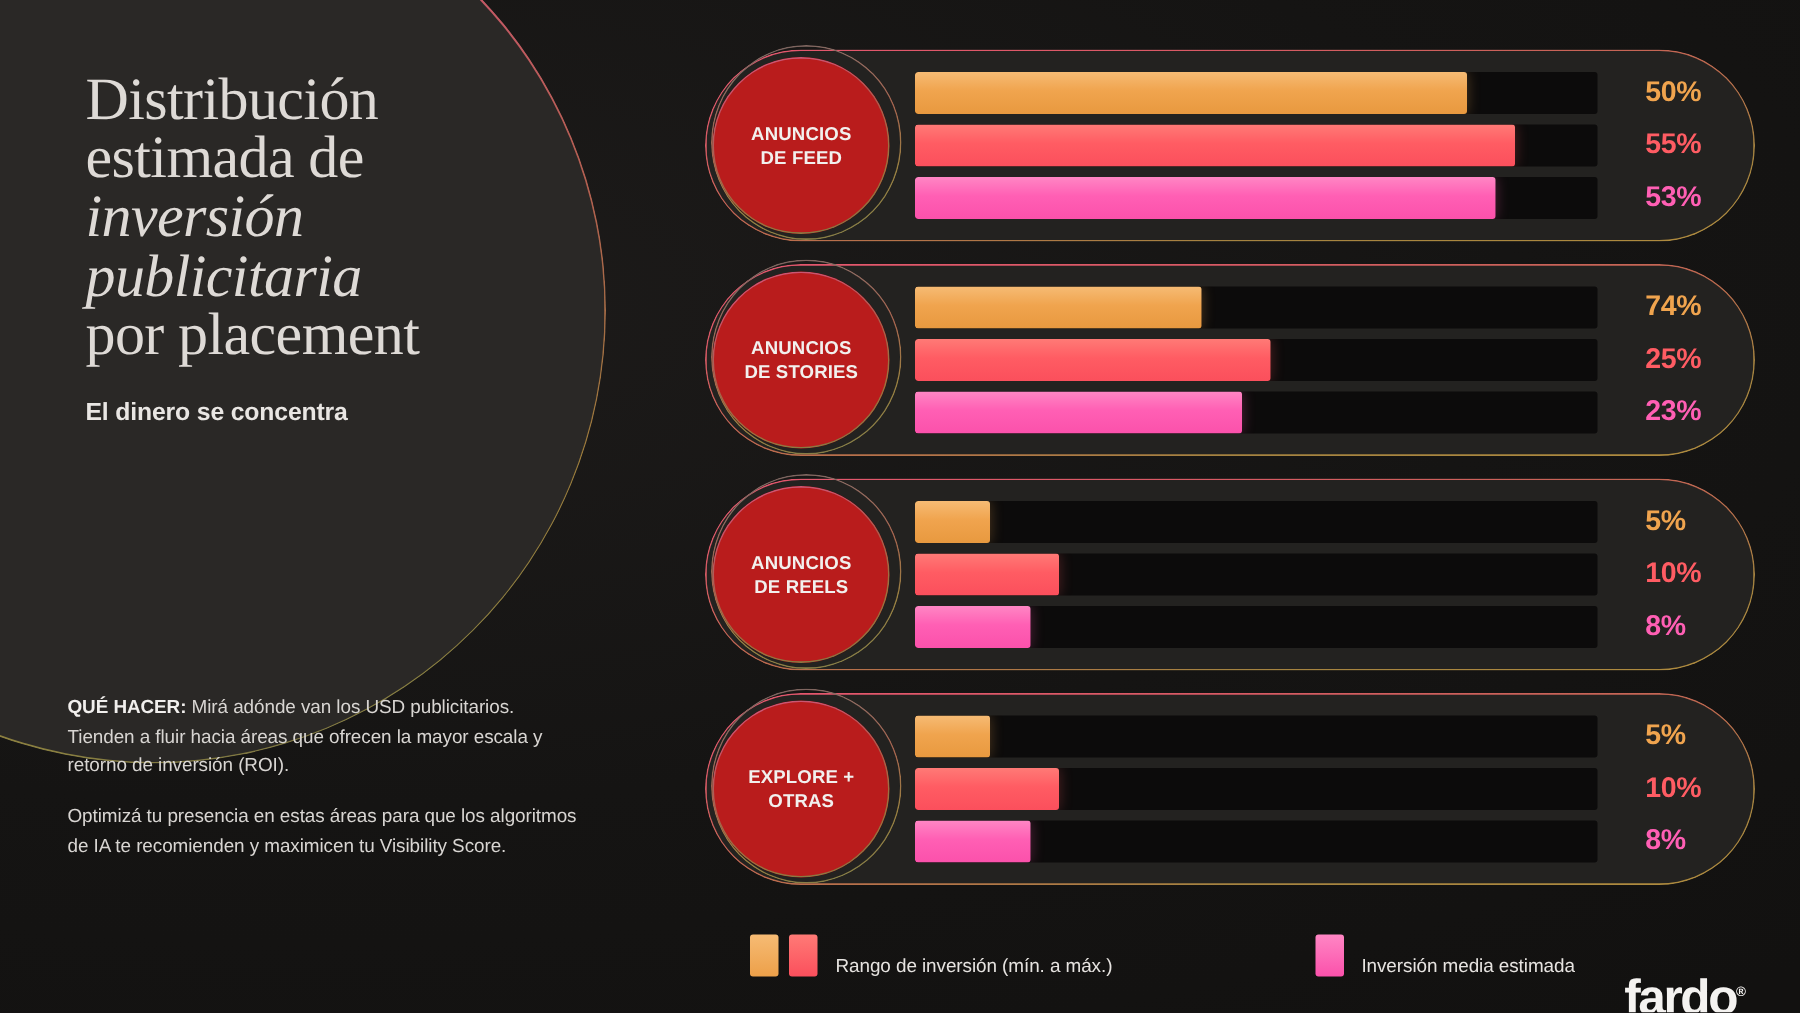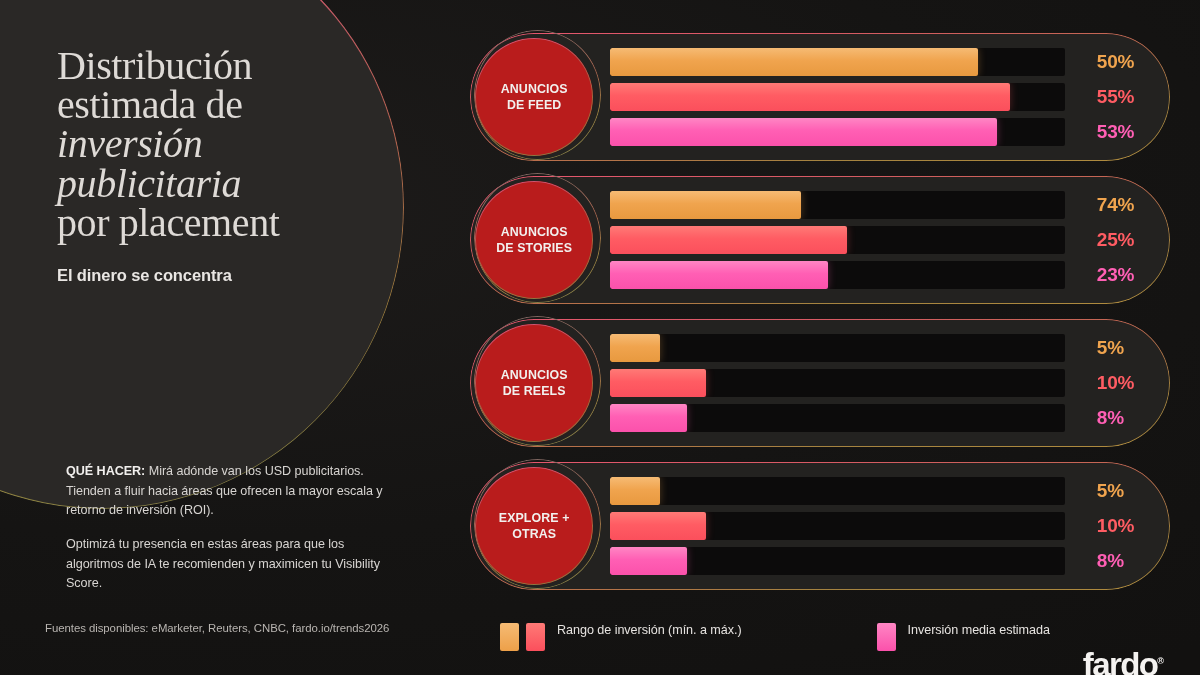--- a/index.html
+++ b/index.html
@@ -80,21 +80,21 @@
     position: absolute;
     left: 45px;
     top: 462px;
     width: 340px;
     z-index: 5;
     color: #d8d5d2;
     font-size: 12.6px;
     line-height: 1.56;
     letter-spacing: -0.05px;
   }
-  .body-block p { margin-bottom: 14px; margin-left: 21px; }
+  .body-block p { margin-bottom: 14px; }
   .body-block p:last-of-type { margin-bottom: 0; }
   .body-block b { font-weight: 700; color: #f1efed; }
 
   .sources {
     position: absolute;
     left: 45px;
     top: 622px;
     width: 380px;
     z-index: 5;
     color: #b9b5b1;
@@ -245,21 +245,21 @@
   .legend {
     position: absolute;
     left: 500px;
     top: 620px;
     right: 38px;
     height: 34px;
     display: flex;
     align-items: center;
     z-index: 5;
   }
-  .legend-item { display: flex; align-items: flex-start; }
+  .legend-item { display: flex; align-items: flex-end; }
   .legend-item.range { margin-right: 135px; }
   .swatch {
     width: 19px;
     height: 28px;
     border-radius: 2px;
     margin-right: 7px;
   }
   .swatch.c-min { background: linear-gradient(180deg, #f6bb74 0%, #eda049 100%); }
   .swatch.c-max { background: linear-gradient(180deg, #ff7a76 0%, #fb4f5c 100%); }
   .swatch.c-avg { background: linear-gradient(180deg, #ff86c4 0%, #fb51ab 100%); }
@@ -306,21 +306,20 @@
     <div class="subhead">
       <span class="ln">El dinero se concentra</span>
     </div>
   </div>
 
   <div class="body-block">
     <p><b>QUÉ HACER:</b><span> Mirá adónde van los USD publicitarios. Tienden a fluir hacia áreas que ofrecen la mayor escala y retorno de inversión (ROI).</span></p>
     <p>Optimizá tu presencia en estas áreas para que los algoritmos de IA te recomienden y maximicen tu Visibility Score.</p>
   </div>
 
-  <div class="sources">Fuentes disponibles: eMarketer, Reuters, CNBC, fardo.io/trends2026</div>
 
   <div class="chart-col">
 
     <div class="group">
       <div class="group-inner">
         <div class="cat-badge">
           <span class="ring-outer"></span>
           <span class="ring-inner"></span>
           <div class="cat-label">
             <span class="ln">ANUNCIOS</span>

